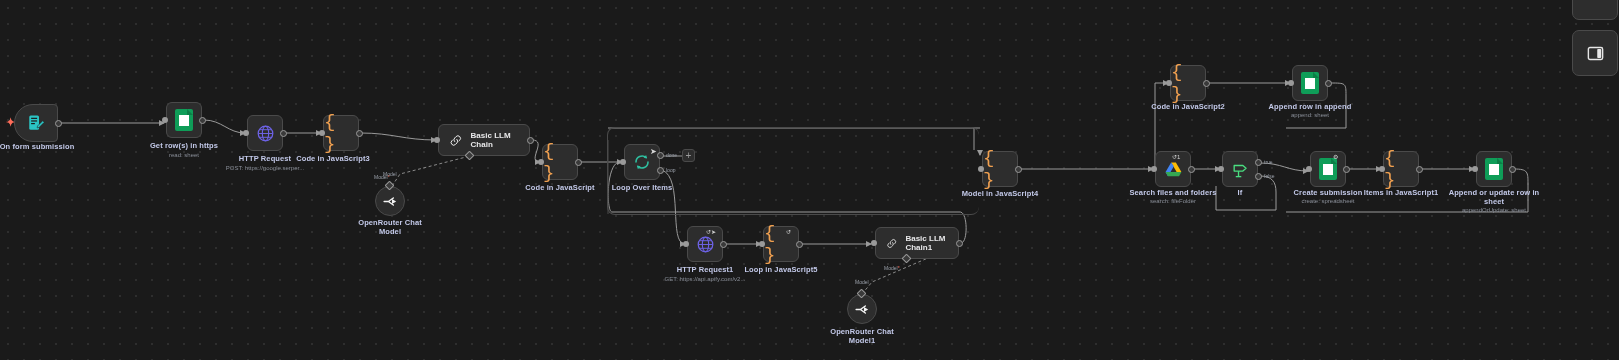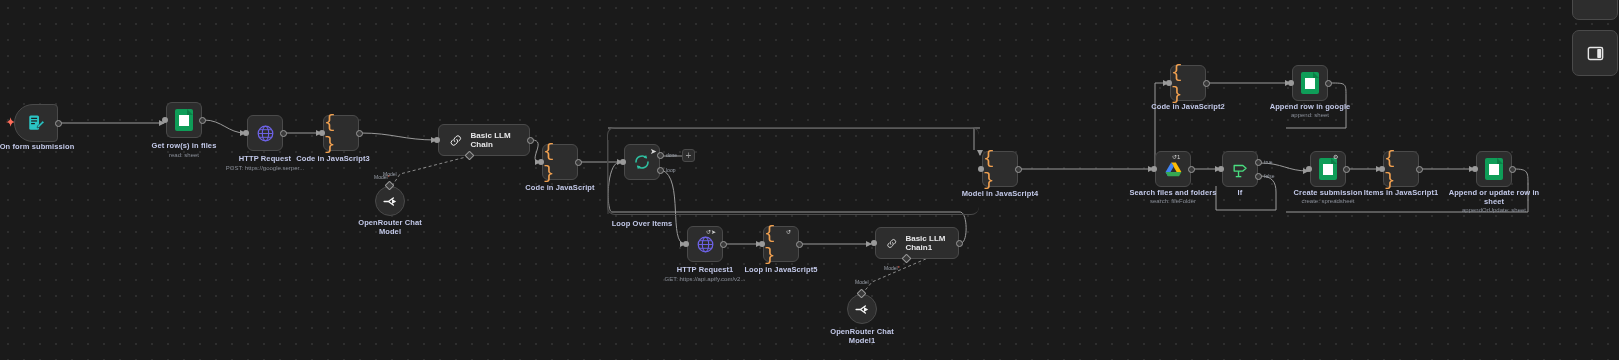--- a/index.html
+++ b/index.html
@@ -212,21 +212,21 @@
   </div>
 
   <div class="node">
     <div class="box" style="left:166px; top:102px; width:36px; height:36px;">
       <div class="gsheet">
           <span class="gsheet-grid"></span>
         </div>
     </div>
     <div class="dotin" style="left:162px; top:117px;"></div>
     <div class="port" style="left:199px; top:117px;"></div>
-    <div class="label" style="left:131px; top:141px; width:106px;">Get row(s) in files</div>
+    <div class="label" style="left:131px; top:141px; width:106px;">Get row(s) in https</div>
     <div class="sublabel" style="left:131px; top:152px; width:106px;">read: sheet</div>
   </div>
 
   <div class="node">
     <div class="box" style="left:247px; top:115px; width:36px; height:36px;">
       <svg width="19" height="19" viewBox="0 0 24 24">
         <circle cx="12" cy="12" r="9.2" fill="none" stroke="#6e63e8" stroke-width="1.6"></circle>
         <ellipse cx="12" cy="12" rx="4" ry="9.2" fill="none" stroke="#6e63e8" stroke-width="1.4"></ellipse>
         <path d="M3 12 H21 M4.4 7.2 H19.6 M4.4 16.8 H19.6" stroke="#6e63e8" stroke-width="1.2" fill="none"></path>
       </svg>
@@ -295,21 +295,21 @@
         <path d="M6.5 21.5 L5.4 17 L10 17.6 Z" fill="#2fbfa0"></path>
       </svg>
     </div>
     <span class="pin-icon" style="left:650px; top:148px;">➤</span>
     <div class="dotin" style="left:620px; top:159px;"></div>
     <div class="port" style="left:657px; top:152px;"></div>
     <div class="port" style="left:657px; top:167px;"></div>
     <div class="portlabel" style="left:666px; top:152px;">done</div>
     <div class="portlabel" style="left:666px; top:167px;">loop</div>
     <div class="plusbtn" style="left:682px; top:149px;">+</div>
-    <div class="label" style="left:589px; top:183px; width:106px;margin-top:36px;">Loop Over Items</div>
+    <div class="label" style="left:589px; top:183px; width:106px;">Loop Over Items</div>
   </div>
 
   <div class="node">
     <div class="box" style="left:687px; top:226px; width:36px; height:36px;">
       <svg width="19" height="19" viewBox="0 0 24 24">
         <circle cx="12" cy="12" r="9.2" fill="none" stroke="#6e63e8" stroke-width="1.6"></circle>
         <ellipse cx="12" cy="12" rx="4" ry="9.2" fill="none" stroke="#6e63e8" stroke-width="1.4"></ellipse>
         <path d="M3 12 H21 M4.4 7.2 H19.6 M4.4 16.8 H19.6" stroke="#6e63e8" stroke-width="1.2" fill="none"></path>
       </svg>
     </div>
@@ -380,21 +380,21 @@
   </div>
 
   <div class="node">
     <div class="box" style="left:1292px; top:65px; width:36px; height:36px;">
       <div class="gsheet">
           <span class="gsheet-grid"></span>
         </div>
     </div>
     <div class="dotin" style="left:1288px; top:80px;"></div>
     <div class="port" style="left:1325px; top:80px;"></div>
-    <div class="label" style="left:1257px; top:102px; width:106px;">Append row in google</div>
+    <div class="label" style="left:1257px; top:102px; width:106px;">Append row in append</div>
     <div class="sublabel" style="left:1257px; top:112px; width:106px;">append: sheet</div>
   </div>
 
   <div class="node">
     <div class="box" style="left:1155px; top:151px; width:36px; height:36px;">
       <svg width="19" height="19" viewBox="0 0 24 24">
         <path d="M9 3 L15 3 L22 15 L16 15 Z" fill="#fbbc05"></path>
         <path d="M9 3 L2 15 L5 20.5 L12.5 8 Z" fill="#4285f4"></path>
         <path d="M2 15 L22 15 L19 20.5 L5 20.5 Z" fill="#34a853"></path>
         <path d="M12 9 L16 15 L8 15 Z" fill="#ea4335" opacity="0.0"></path>

